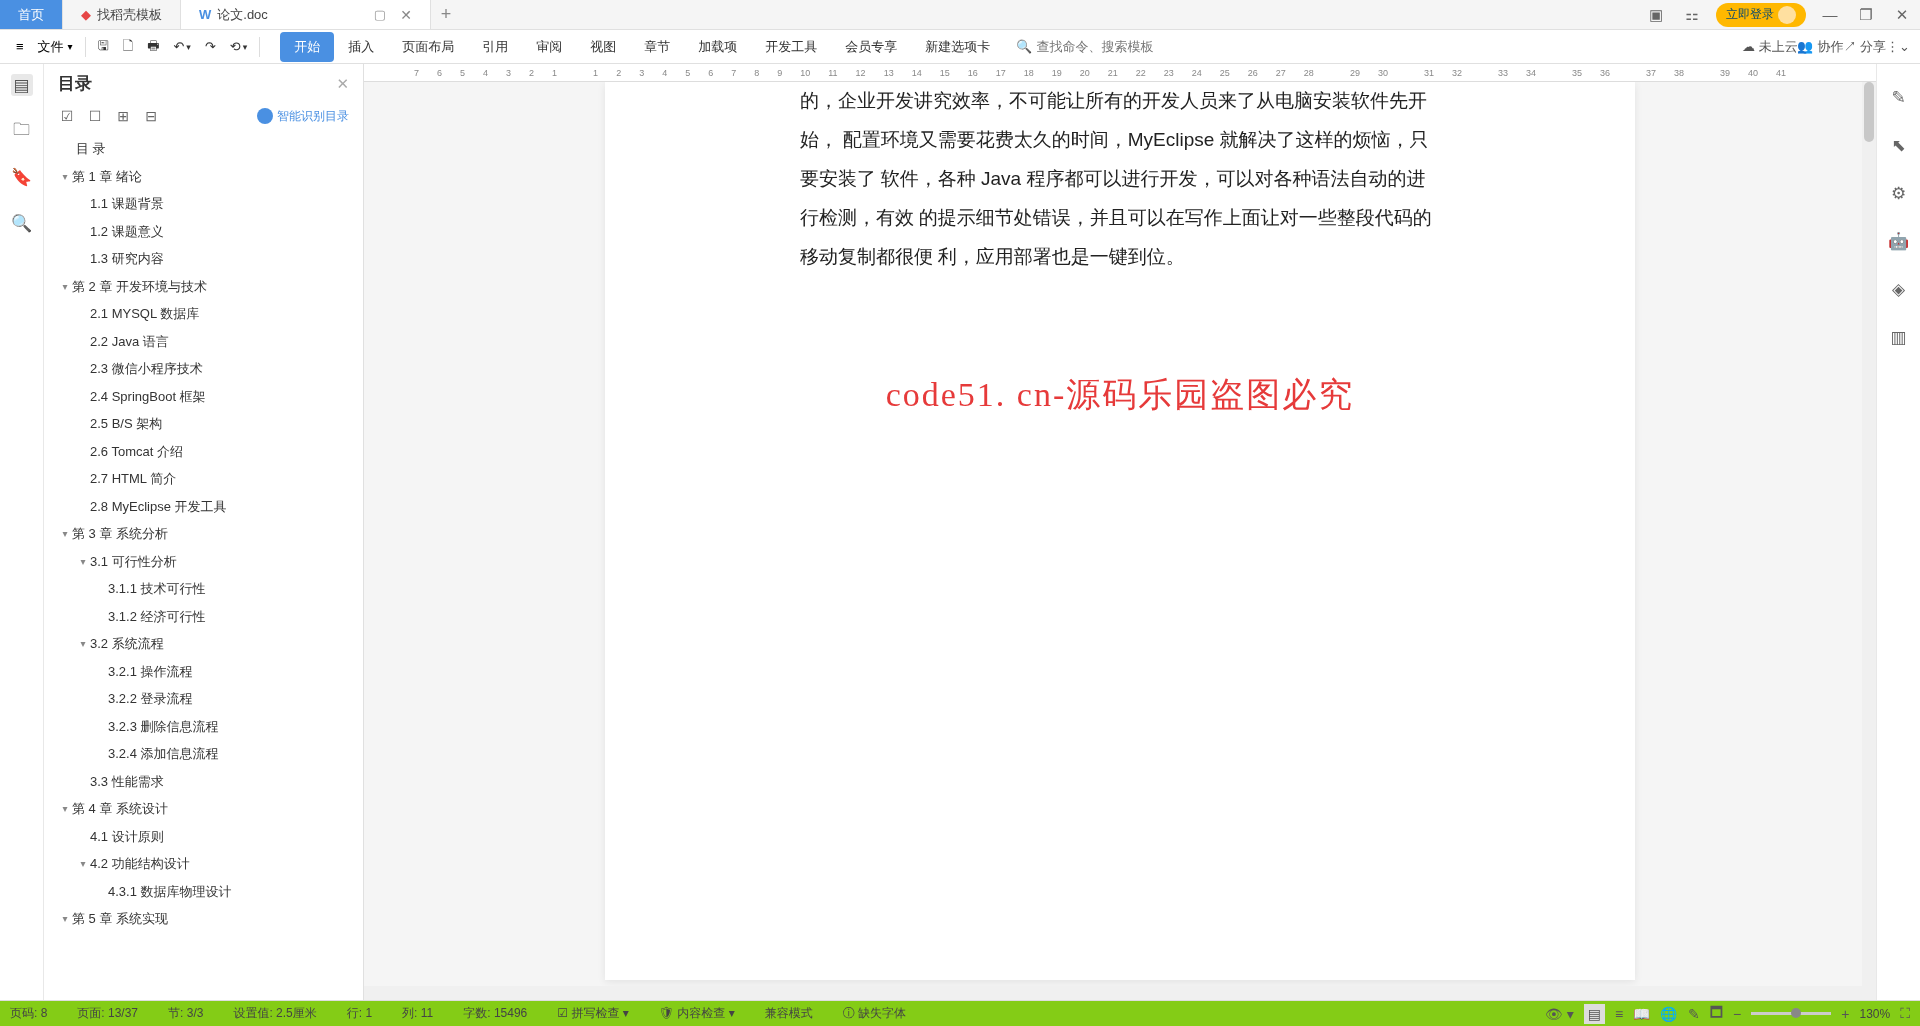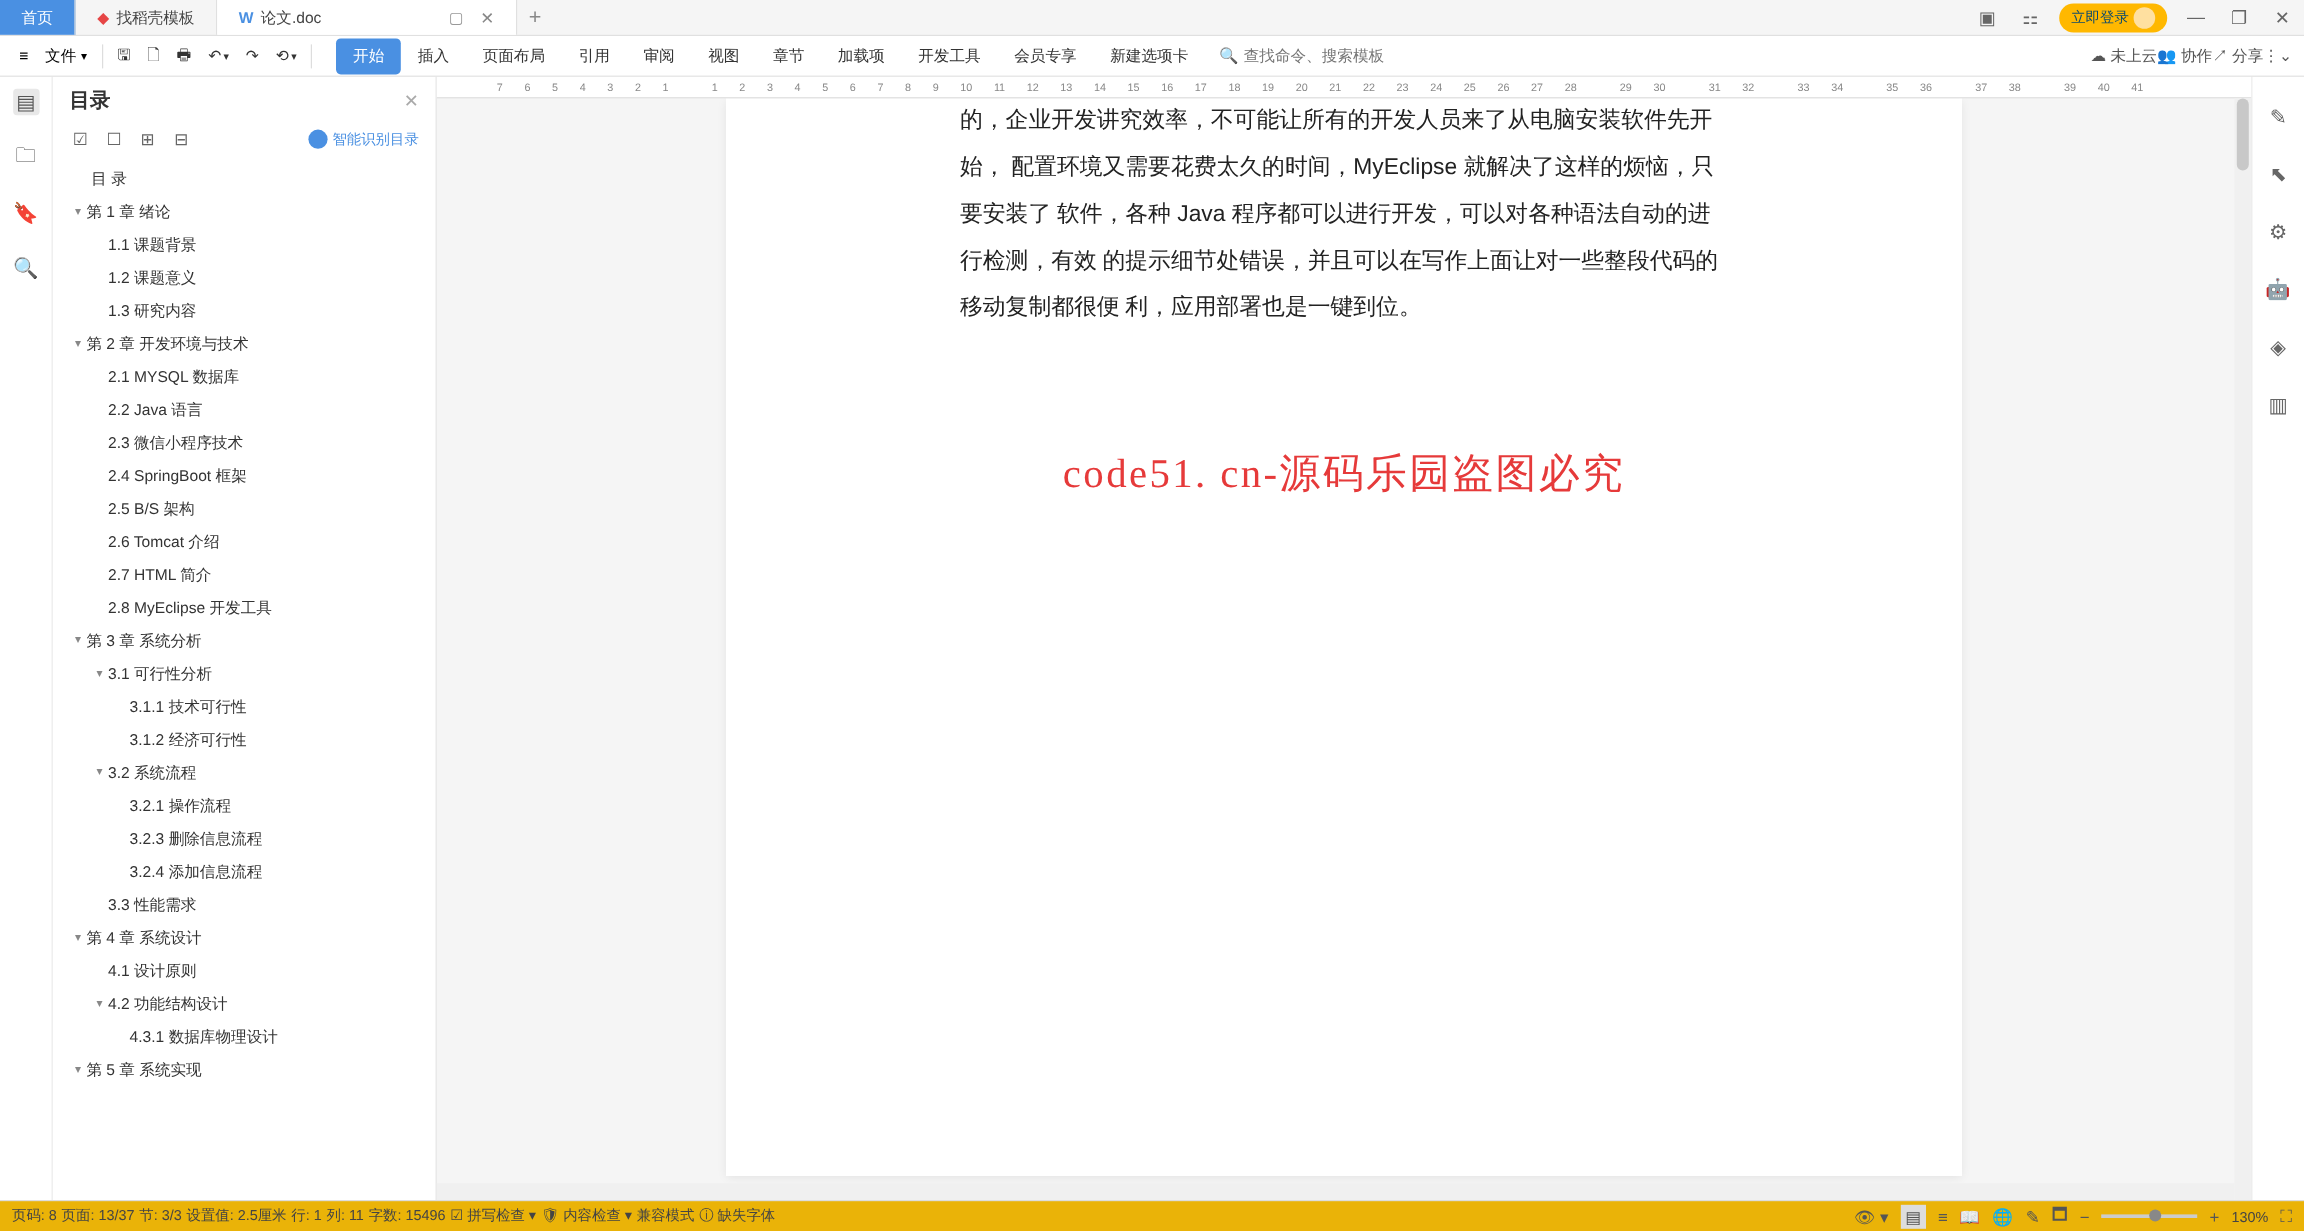--- a/index.html
+++ b/index.html
@@ -42,21 +42,21 @@
 .tree-label{white-space:nowrap;}
 .doc-area{flex:1;background:#f5f5f5;display:flex;flex-direction:column;position:relative;}
 .ruler{height:18px;background:#fff;border-bottom:1px solid #ddd;font-size:9px;color:#888;display:flex;align-items:center;padding-left:50px;gap:18px;overflow:hidden;}
 .page-container{flex:1;overflow:auto;display:flex;justify-content:center;padding:0 0 20px;}
 .page{width:1030px;min-height:760px;background:#fff;box-shadow:0 2px 8px rgba(0,0,0,0.08);padding:0 195px 60px 195px;position:relative;}
 .doc-text{font-size:19px;color:#222;line-height:2.05;font-family:"SimSun",serif;}
 .watermark{position:absolute;top:290px;left:0;right:0;text-align:center;font-size:34px;color:#e63a3a;font-weight:500;letter-spacing:2px;font-family:"SimSun",serif;}
 .underline{text-decoration-color:#4a90e2;}
 .rightbar{width:44px;background:#fff;border-left:1px solid #e8e8e8;display:flex;flex-direction:column;align-items:center;padding-top:22px;gap:26px;}
 .rb-icon{width:22px;height:22px;display:flex;align-items:center;justify-content:center;color:#666;font-size:17px;cursor:pointer;}
-.statusbar{height:26px;background:#eab308;border-top:1px solid #ddd;display:flex;align-items:center;font-size:12px;color:#444;padding:0 10px;gap:4px;}
+.statusbar{height:26px;background:#84cc16;border-top:1px solid #ddd;display:flex;align-items:center;font-size:12px;color:#444;padding:0 10px;gap:30px;}
 .sb-right{margin-left:auto;display:flex;align-items:center;gap:10px;}
 .sb-icon{display:flex;align-items:center;justify-content:center;color:#555;font-size:14px;cursor:pointer;}
 .zoom-slider{width:80px;height:3px;background:#ccc;position:relative;}
 .zoom-thumb{position:absolute;left:50%;top:-4px;width:10px;height:10px;background:#888;border-radius:50%;}
 .doc-scrollbar{position:absolute;right:0;top:18px;bottom:0;width:14px;background:#f0f0f0;}
 .doc-scrollbar-thumb{position:absolute;left:2px;right:2px;top:0;height:60px;background:#c8c8c8;border-radius:5px;}
 .hscroll{position:absolute;left:0;right:14px;bottom:0;height:14px;background:#f0f0f0;}
 </style>
 </head>
 <body>
@@ -225,20 +225,24 @@
           <span class="tree-chevron"></span>
           <span class="tree-label">3.1.2  经济可行性</span>
         </div>
         <div class="tree-item" style="padding-left: 32px;">
           <span class="tree-chevron">▾</span>
           <span class="tree-label">3.2  系统流程</span>
         </div>
         <div class="tree-item" style="padding-left: 50px;">
           <span class="tree-chevron"></span>
           <span class="tree-label">3.2.1  操作流程</span>
+        </div>
+        <div class="tree-item" style="padding-left: 50px;">
+          <span class="tree-chevron"></span>
+          <span class="tree-label">3.2.2  登录流程</span>
         </div>
         <div class="tree-item" style="padding-left: 50px;">
           <span class="tree-chevron"></span>
           <span class="tree-label">3.2.3  删除信息流程</span>
         </div>
         <div class="tree-item" style="padding-left: 50px;">
           <span class="tree-chevron"></span>
           <span class="tree-label">3.2.4  添加信息流程</span>
         </div>
         <div class="tree-item" style="padding-left: 32px;">

